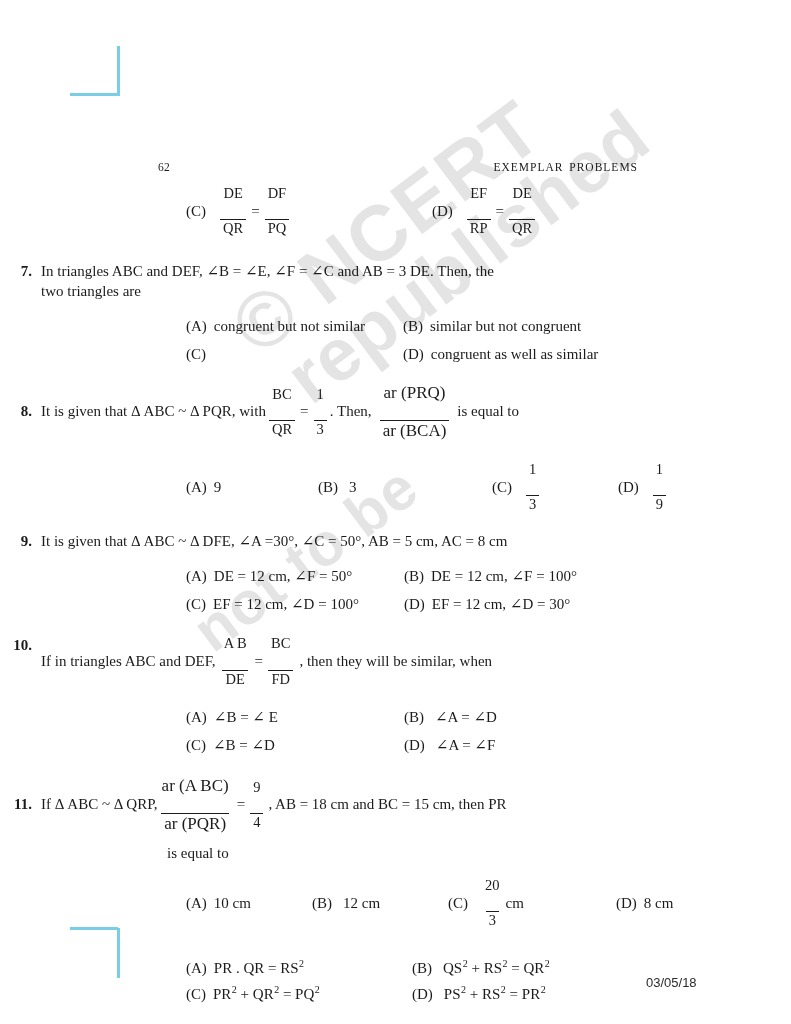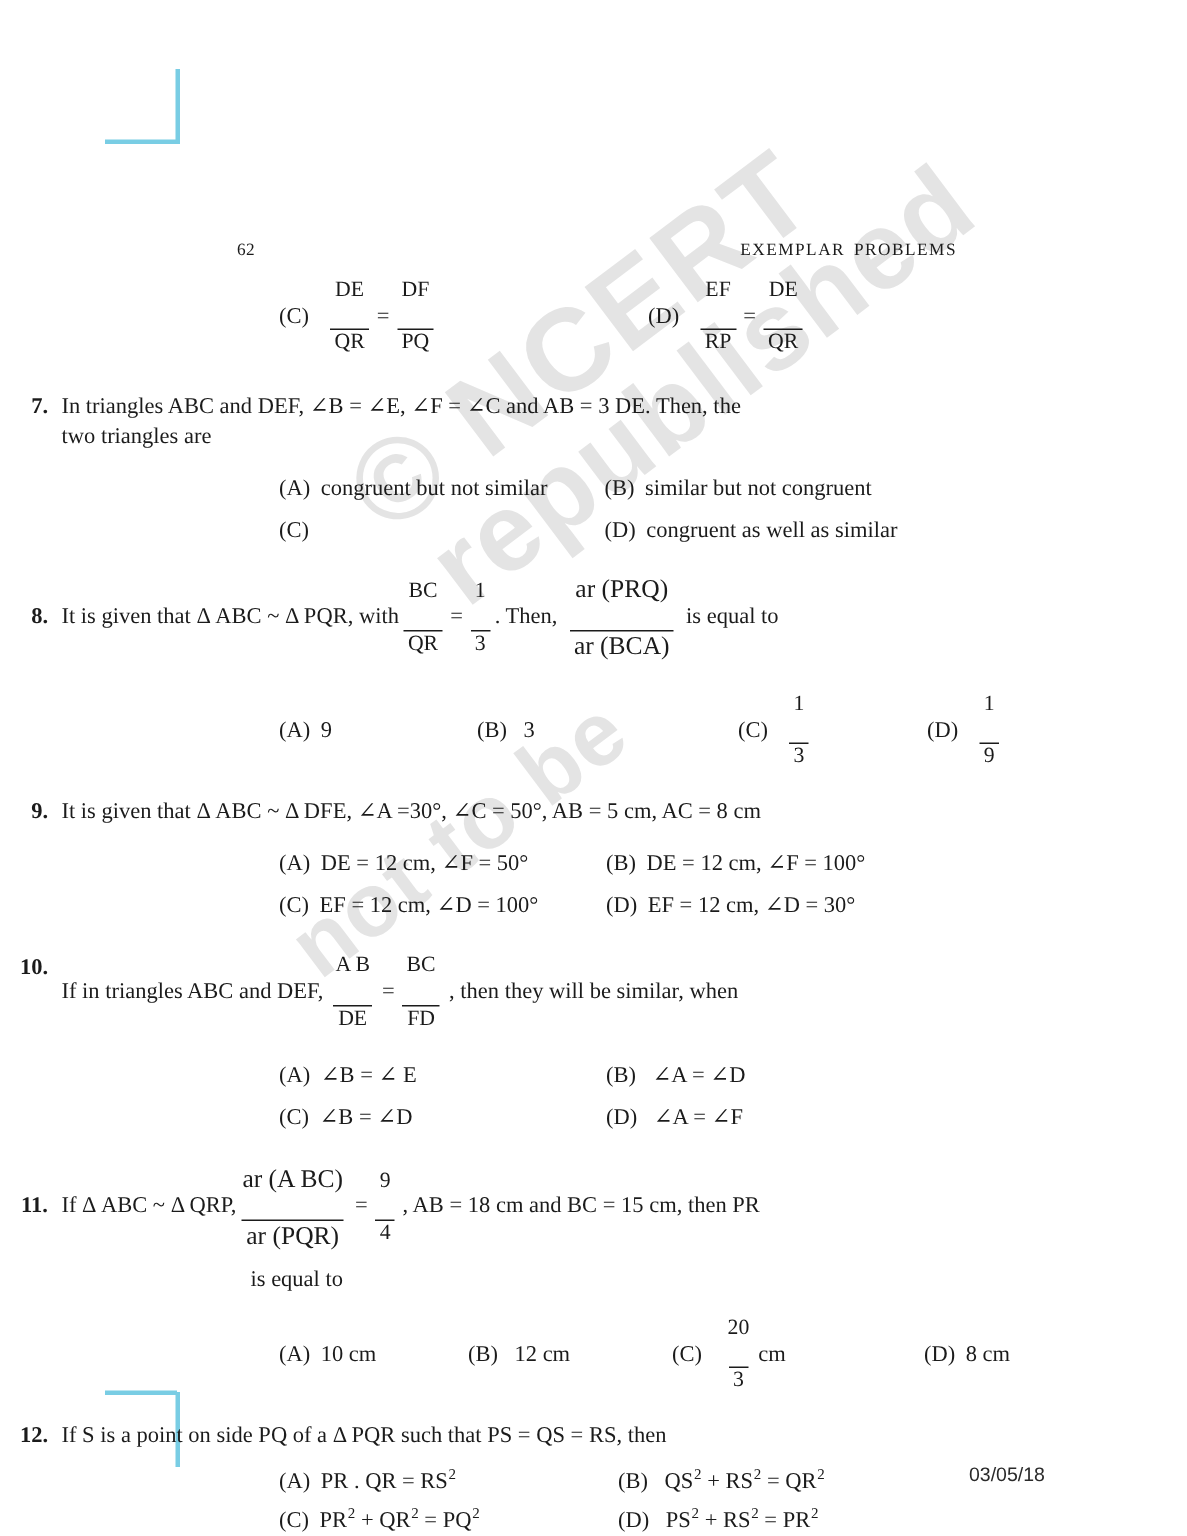--- a/index.html
+++ b/index.html
@@ -486,26 +486,20 @@
             <span class="optlbl">(D)</span>
             <span>8 cm</span>
           </div>
         </div>
       </div>
     </div>
 
     <div class="sp20"></div>
 
     <div class="q">
-      <div class="qline">
-        <span class="qnum">12.</span>
-        <span class="qbody" style="max-width:480px;">
-          <span>If S is a point on side PQ of a Δ PQR such that PS = QS = RS, then</span>
-        </span>
-      </div>
       <div class="sp10"></div>
       <div class="opts">
         <div class="optrow">
           <div class="opt w-q12a">
             <span class="optlbl">(A)</span>
             <span><span>PR . QR = RS</span><span class="sup">2</span></span>
           </div>
           <div class="opt">
             <span class="optlbl sp">(B)</span>
             <span><span>QS</span><span class="sup">2</span><span> + RS</span><span class="sup">2</span><span> = QR</span><span class="sup">2</span></span>

